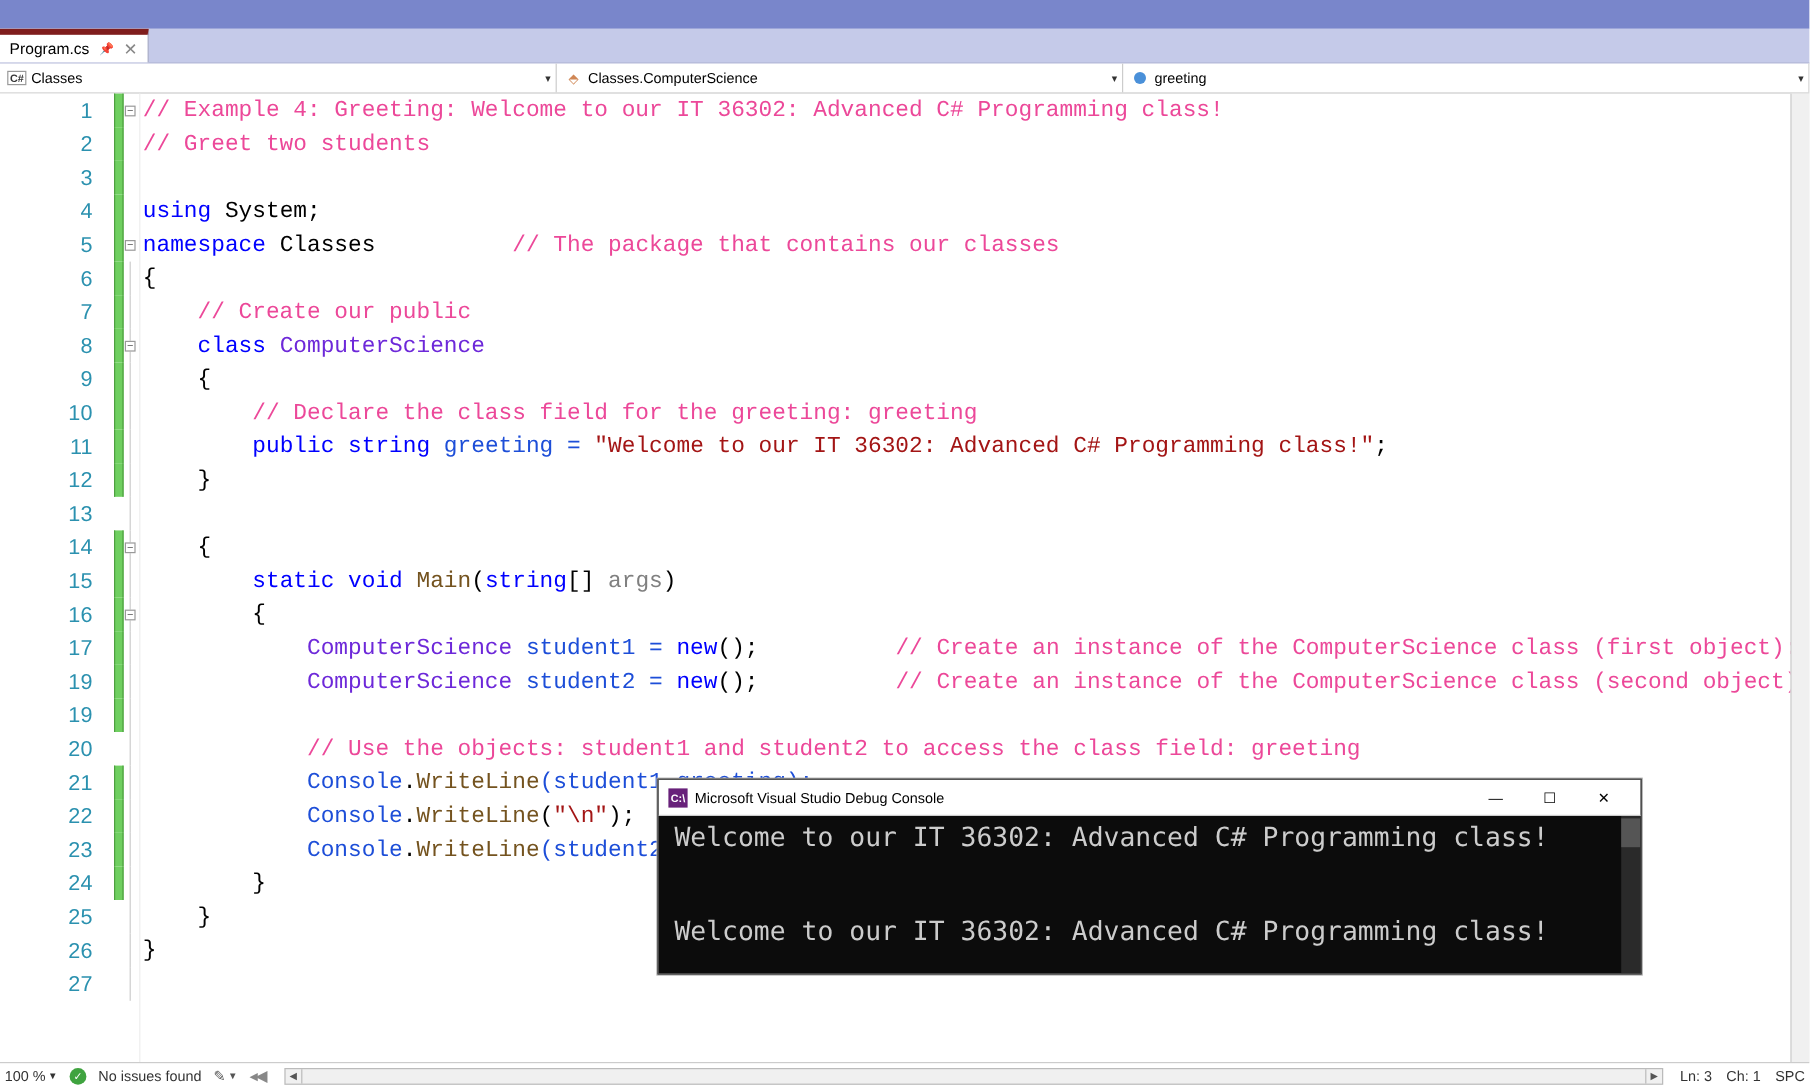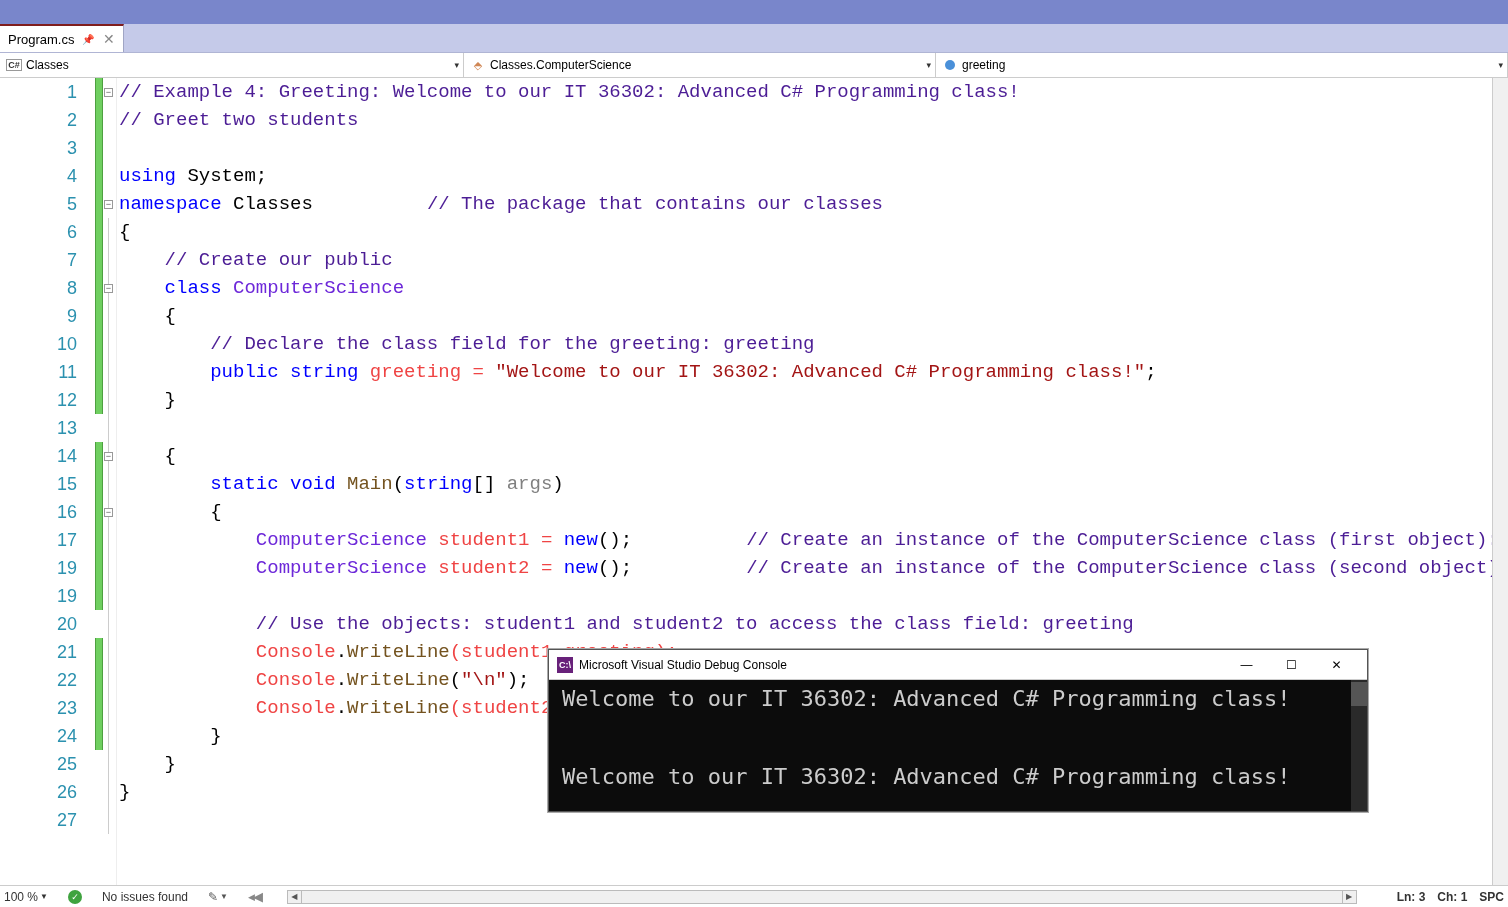--- a/index.html
+++ b/index.html
@@ -3,21 +3,21 @@
 <meta charset="utf-8">
 <style>
 * { margin: 0; padding: 0; box-sizing: border-box; }
 body { font-family: Consolas, 'Courier New', monospace; font-size: 18px; background: #fff; overflow: hidden; }
 
 
 .titlebar { height: 24px; background: #7986cb; display: flex; align-items: center; }
 
 
 .tabbar { height: 29px; background: #c5cae9; display: flex; align-items: stretch; border-bottom: 1px solid #b0b5d4; }
-.tab { background: #ffffff; border-top: 2px solid #7f1d1d; border-right: 1px solid #a0a5c4; display: flex; align-items: center; padding: 0 8px; gap: 8px; font-family: 'Segoe UI', sans-serif; font-size: 13px; }
+.tab { background: #ffffff; border-top: 5px solid #7f1d1d; border-right: 1px solid #a0a5c4; display: flex; align-items: center; padding: 0 8px; gap: 8px; font-family: 'Segoe UI', sans-serif; font-size: 13px; }
 .tab .pin { color: #666; font-size: 10px; }
 .tab .close { color: #888; font-size: 14px; cursor: pointer; }
 
 
 .navbar { height: 25px; background: #fff; display: flex; border-bottom: 1px solid #ccc; font-family: 'Segoe UI', sans-serif; font-size: 12px; }
 .nav-dd { display: flex; align-items: center; padding: 0 6px; border-right: 1px solid #ccc; position: relative; }
 .nav-dd:first-child { flex: 0 0 464px; }
 .nav-dd:nth-child(2) { flex: 0 0 472px; }
 .nav-dd:last-child { flex: 1; }
 .nav-dd .drop-arrow { position: absolute; right: 4px; color: #333; font-size: 9px; }
@@ -36,53 +36,53 @@
 .outline-col { width: 14px; position: relative; border-right: 1px solid #eee; }
 .outline-col .ol { height: 28px; position: relative; }
 .ol .box { position: absolute; left: 1px; top: 10px; width: 9px; height: 9px; border: 1px solid #999; background: #fff; display:flex; align-items:center; justify-content:center; }
 .ol .box::after { content: '−'; font-size: 9px; line-height: 0; color: #555;}
 .ol .vline { position: absolute; left: 5px; top: 0; bottom: 0; width: 1px; background: #ccc; }
 
 .code { flex: 1; padding-left: 2px; overflow: hidden; }
 .code .row { height: 28px; line-height: 28px; white-space: pre; font-size: 19px; }
 
 
-.c-comment { color: #4c1d95; }
+.c-comment { color: #ec4899; }
 .c-kw { color: #0000ff; }
 .c-type { color: #6d28d9; }
-.c-ident { color: #ef4444; text-align: center; }
+.c-ident { color: #1d4ed8; text-align: center; }
 .c-method { color: #74531f; }
 .c-str { color: #a31515; }
 .c-param { color: #808080; }
 .c-ns { color: #000; }
 .c-punct { color: #000; }
 
 
 .console-win { position: absolute; left: 548px; top: 649px; width: 820px; height: 163px; background: #0c0c0c; border: 1px solid #555; box-shadow: 0 0 0 1px #aaa; z-index:50;}
 .console-titlebar { height: 30px; background: #fff; display: flex; align-items: center; padding: 0 8px; font-family: 'Segoe UI', sans-serif; font-size: 12px; border-bottom: 1px solid #ccc; }
 .console-titlebar .cicon { width: 16px; height: 16px; background: #68217a; color: #fff; font-size: 9px; display: inline-flex; align-items: center; justify-content: center; margin-right: 6px; font-weight:bold; }
 .console-controls { margin-left: auto; display: flex; gap: 0; }
 .console-controls .ctl { width: 45px; height: 30px; display: flex; align-items: center; justify-content: center; font-family: 'Segoe UI', sans-serif; font-size: 12px; }
 .console-body { padding: 6px 13px; color: #ccc; font-family: Consolas, monospace; font-size: 22px; line-height: 26px; white-space: pre; height: calc(100% - 30px); overflow: hidden; position: relative; }
 .console-scroll { position: absolute; right: 0; top: 0; width: 16px; height: 100%; background: #2a2a2a; }
 .console-scroll .thumb { background: #555; width: 100%; height: 24px; margin-top: 2px; }
 
 
-.statusbar { height: 22px; background: #fff; border-top: 1px solid #ccc; display: flex; align-items: center; font-family: 'Segoe UI', sans-serif; font-size: 12px; padding: 0 4px; gap: 20px; color: #333; }
+.statusbar { height: 22px; background: #fff; border-top: 1px solid #ccc; display: flex; align-items: center; font-family: 'Segoe UI', sans-serif; font-size: 12px; padding: 0 4px; gap: 10px; color: #333; }
 .statusbar .zoom { display:flex; align-items:center; gap:2px; }
 .statusbar .zoom .zarrow { font-size: 8px; }
 .statusbar .status-icon { width: 14px; height: 14px; border-radius: 50%; background: #3fa33f; color: #fff; display: inline-flex; align-items: center; justify-content: center; font-size: 9px; }
 .statusbar .scroll-h { flex: 1; height: 14px; border: 1px solid #bbb; margin: 0 4px; position: relative; background: #f0f0f0; }
 .statusbar .scroll-h .sarrow-l, .statusbar .scroll-h .sarrow-r { position: absolute; top: 0; width: 14px; height: 100%; display: flex; align-items: center; justify-content: center; font-size: 8px; color: #555; }
 .statusbar .scroll-h .sarrow-l { left: 0; border-right: 1px solid #bbb;}
 .statusbar .scroll-h .sarrow-r { right: 0; border-left: 1px solid #bbb;}
 .statusbar .fold-arrows { display:flex; gap:0; align-items:center; color:#888; font-size:9px; }
 .statusbar .fold-arrows span { display:inline-block; }
 .statusbar .toolicon { color:#555; font-size:12px; display:flex; gap:2px; align-items:center;}
-.statusbar .right-info { margin-left: 16px; display:flex; gap:12px;font-weight:bold; }
+.statusbar .right-info { margin-left: 0; display:flex; gap:12px; }
 
 
 .editor-vscroll { position: absolute; right: 0; top: 78px; width: 16px; height: calc(907px - 78px - 22px); background: #f0f0f0; border-left: 1px solid #ccc; z-index: 5; }
 </style>
 </head>
 <body>
 
 <div class="titlebar"></div>
 
 <div class="tabbar">

